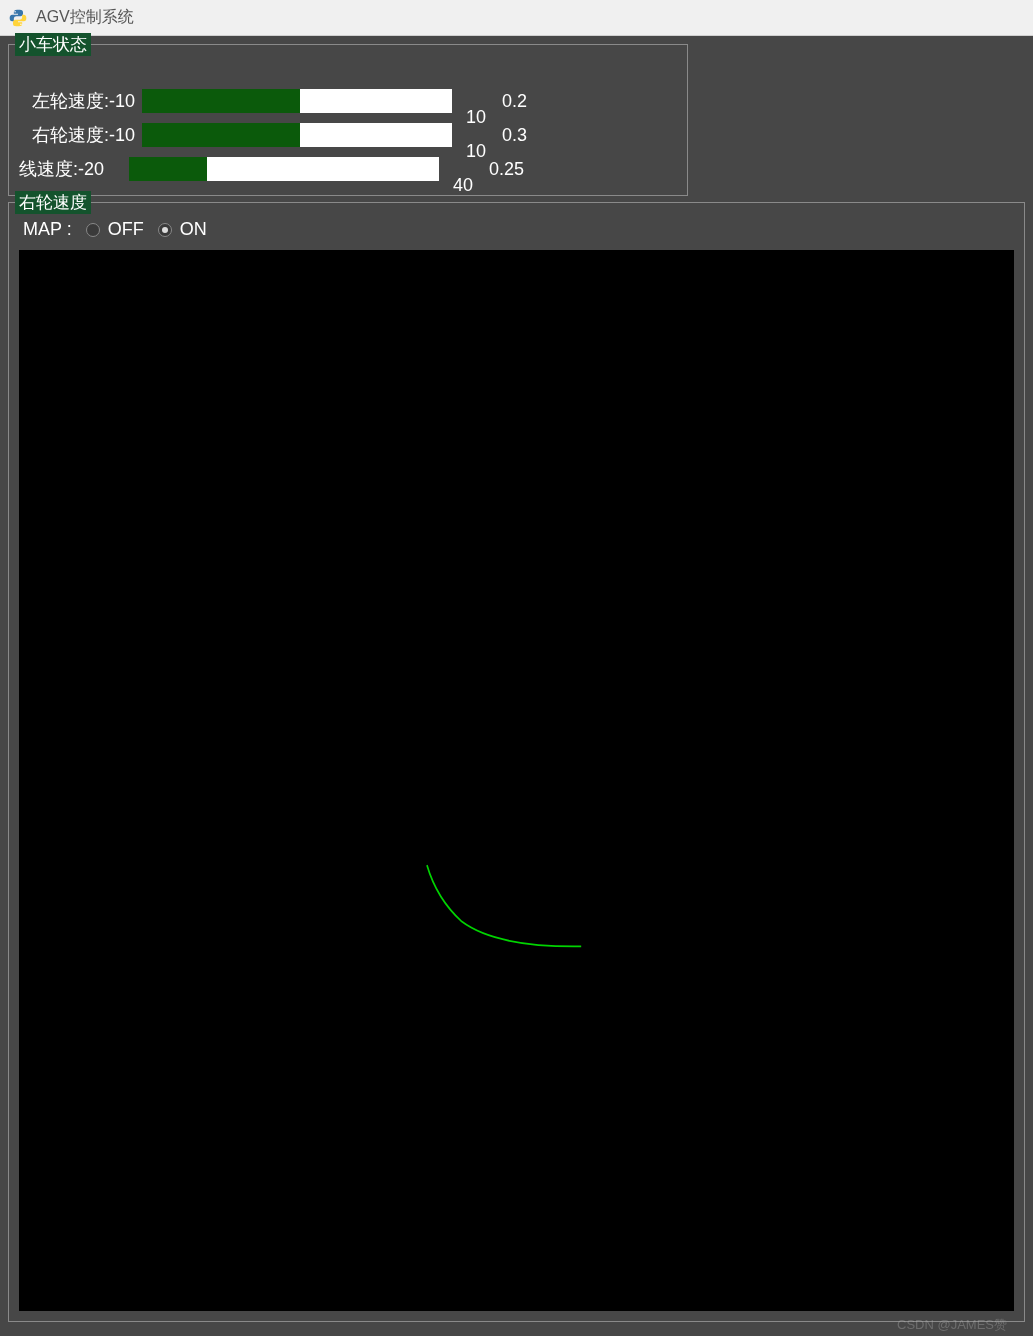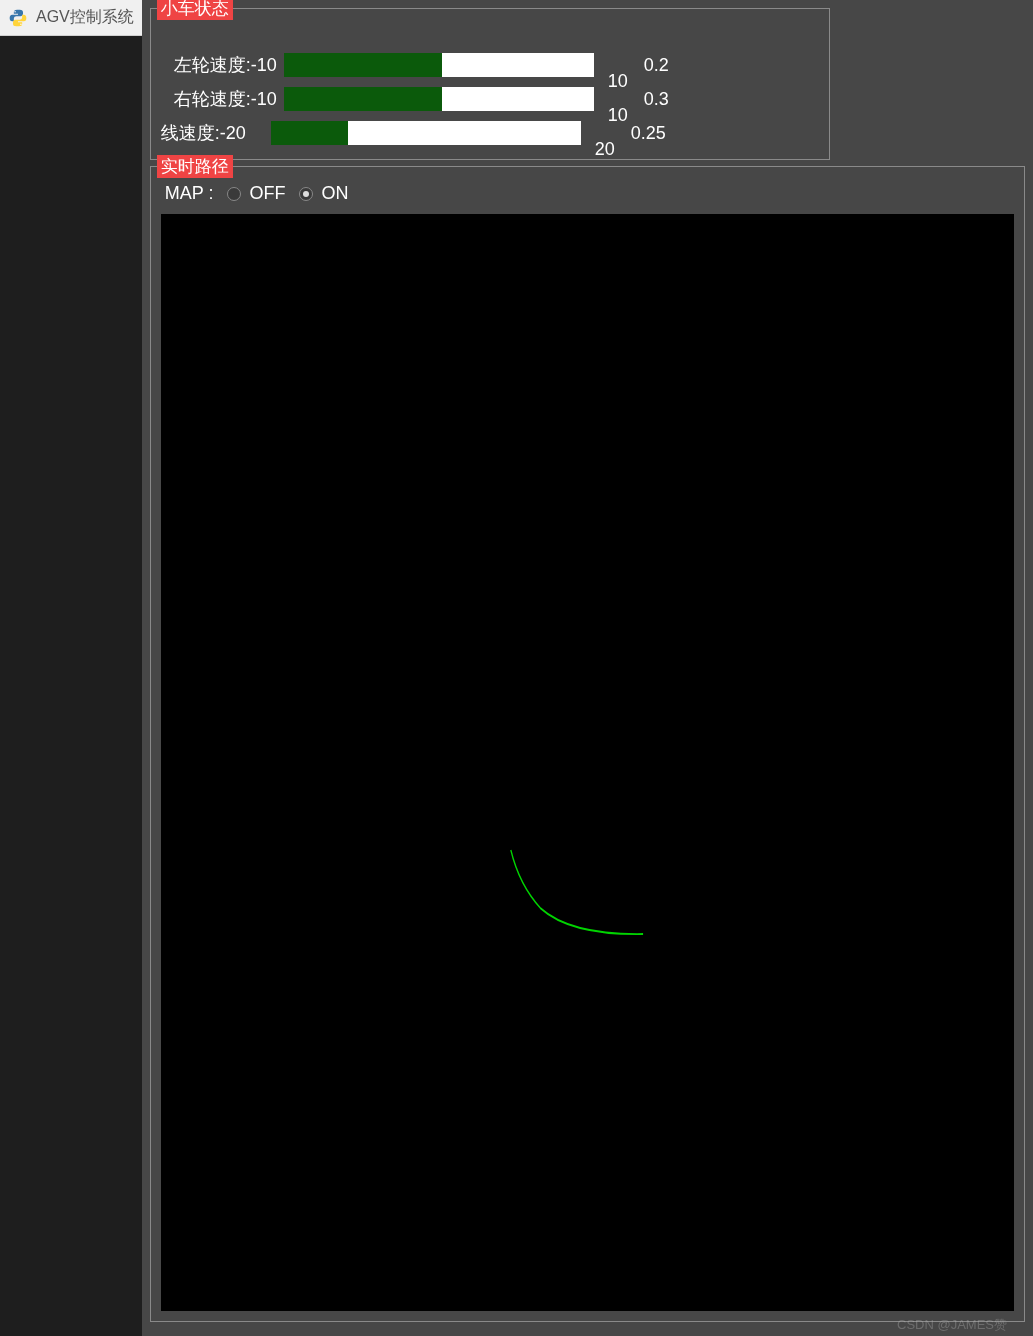--- a/index.html
+++ b/index.html
@@ -11,21 +11,21 @@
       font-family: "Microsoft YaHei", Arial, sans-serif;
       background: #1e1e1e;
       width: 1033px;
       height: 1336px;
       overflow: hidden;
     }
     .window {
       width: 100%;
       height: 100%;
       display: flex;
-      flex-direction: row;
+      flex-direction: column;
     }
     .title-bar {
       background: #f0f0f0;
       height: 36px;
       display: flex;
       align-items: center;
       padding: 0 8px;
       border-bottom: 1px solid #d0d0d0;
     }
     .title-icon {
@@ -50,21 +50,21 @@
     .group-box {
       border: 1px solid #8a8a8a;
       position: relative;
       padding: 10px 10px 10px 10px;
       margin-bottom: 6px;
     }
     .group-title {
       position: absolute;
       top: -12px;
       left: 6px;
-      background: #ef4444;
+      background: #14532d;
       color: #fff;
       font-size: 17px;
       padding: 0 4px;
     }
     .status-box {
       width: 680px;
       padding-top: 40px;
       padding-bottom: 8px;
     }
     .status-row {
@@ -202,28 +202,28 @@
         </div>
         <span class="status-max">10</span>
         <span class="status-val">0.3</span>
       </div>
 
       <div class="status-row">
         <span class="status-label-narrow">线速度:-20</span>
         <div class="progress-bar" style="margin-left:20px">
           <div class="progress-fill" style="width:25%"></div>
         </div>
-        <span class="status-max">20</span>
+        <span class="status-max">40</span>
         <span class="status-val">0.25</span>
       </div>
 
     </div>
 
     <div class="group-box path-box">
-      <span class="group-title">实时路径</span>
+      <span class="group-title">右轮速度</span>
 
       <div class="map-toggle-row">
         <span>MAP :</span>
         <div class="radio-group">
           <span class="radio-btn"></span>
           <span>OFF</span>
         </div>
         <div class="radio-group">
           <span class="radio-btn selected"></span>
           <span>ON</span>

